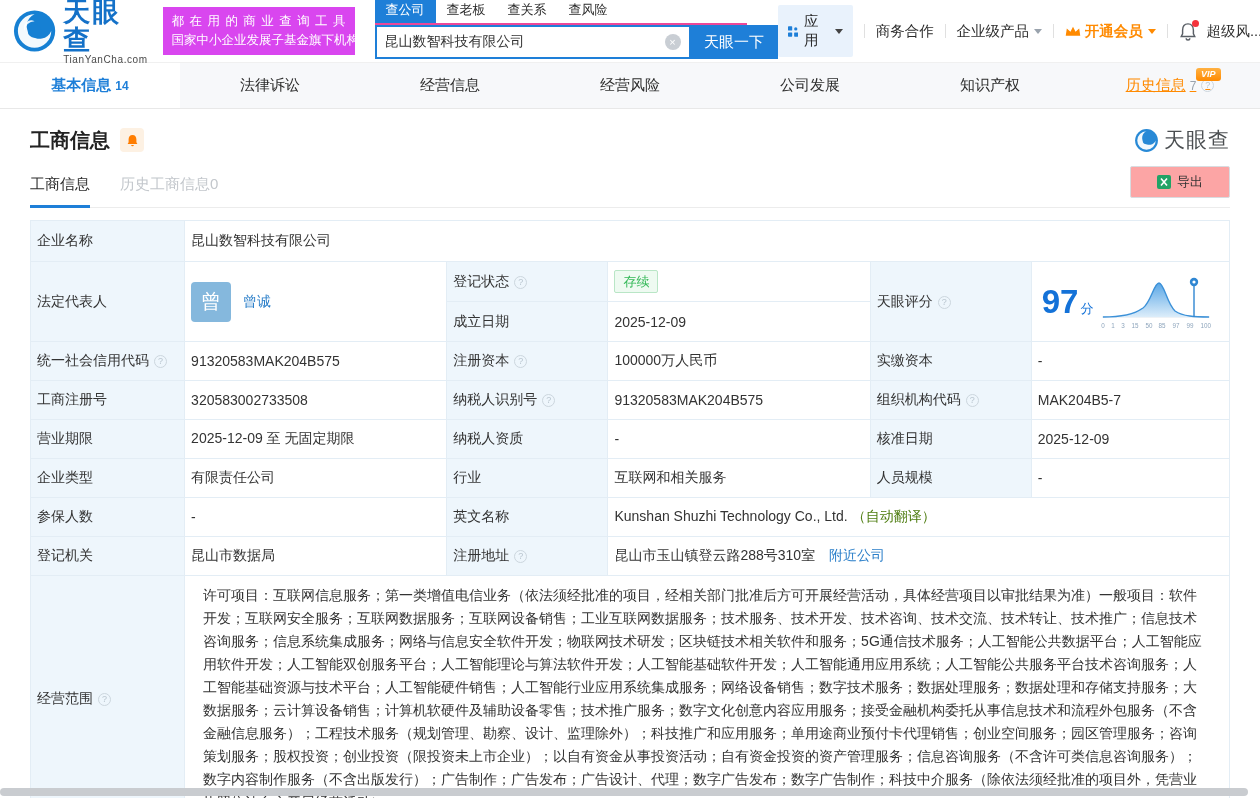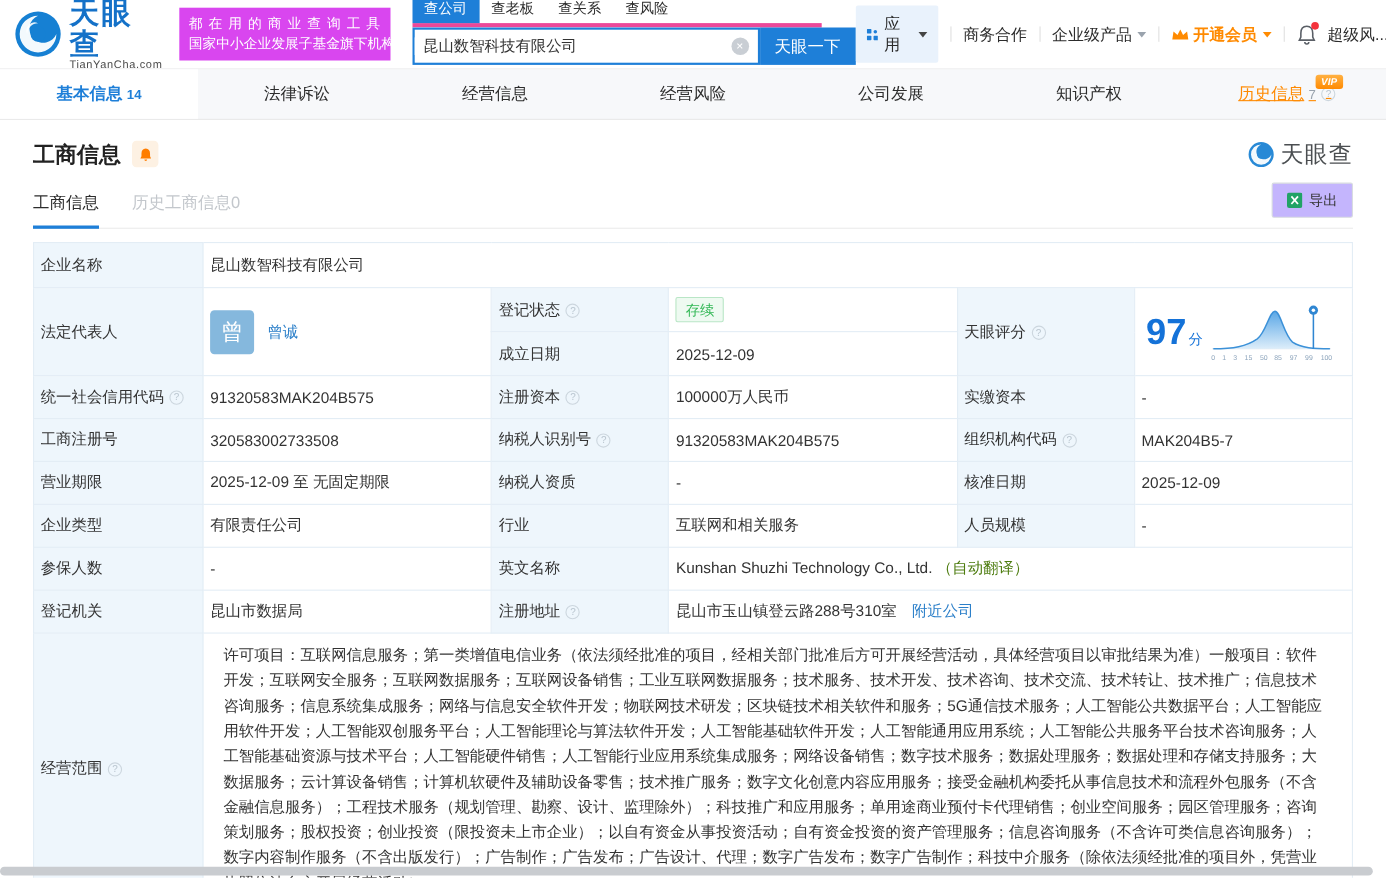--- a/index.html
+++ b/index.html
@@ -11,21 +11,21 @@
   .topbar { height:62px; display:flex; align-items:center; padding:0 10px 0 12px; }
   .logo { display:flex; align-items:center; cursor:pointer; }
   .logo-text { margin-left:6px; }
   .logo-cn { font-size:27px; font-weight:bold; color:#1471c8; letter-spacing:2px; line-height:28px; }
   .logo-en { font-size:10px; color:#4a4a4a; letter-spacing:.6px; margin-top:0px; }
   .promo { margin-left:14px; background:#d946ef; color:#fff; width:192px; padding:5px 9px; }
   .promo div { font-size:12.5px; line-height:19px; white-space:nowrap; }
   .promo .j { text-align:justify; text-align-last:justify; }
 
   .search-module { margin-left:20px; }
-  .search-tabs { display:flex; align-items:flex-end; height:22px; border-bottom:4px solid #ec4899; width:372px; }
+  .search-tabs { display:flex; align-items:flex-end; height:22px; border-bottom:2px solid #ec4899; width:372px; }
   .stab { font-size:13px; color:#2c2c2c; padding:3px 11px 4px; cursor:pointer; }
   .stab.active { background:#1e7fd8; color:#fff; }
   .search-row { display:flex; }
   .search-box { width:316px; height:34px; border:2px solid #1e7fd8; display:flex; align-items:center; background:#fff; }
   .search-box input { flex:1; border:none; outline:none; font-size:14px; padding:0 8px; color:#333;
      font-family:"Liberation Sans","DejaVu Sans",sans-serif; }
   .clear-ic { width:16px; height:16px; border-radius:50%; background:#c9ced4; color:#fff; font-size:11px;
      line-height:16px; text-align:center; margin-right:8px; cursor:pointer; }
   .search-btn { width:87px; height:34px; background:#1e7fd8; color:#fff; border:none; font-size:15px; cursor:pointer;
      font-family:"Liberation Sans","DejaVu Sans",sans-serif; }
@@ -64,21 +64,21 @@
   .section-head h2 { font-size:20px; color:#222; font-weight:bold; }
   .bell-badge { width:24px; height:24px; background:#fdf1e3; border-radius:4px; margin-left:10px;
      display:flex; align-items:center; justify-content:center; cursor:pointer; }
   .watermark { margin-left:auto; display:flex; align-items:center; gap:5px; opacity:.92; }
   .watermark .wm-text { font-size:21px; color:#3c4043; font-weight:500; letter-spacing:1px; }
 
   .subtabs-row { margin-top:12px; position:relative; border-bottom:1px solid #ececec; display:flex; align-items:flex-end; height:42px; }
   .subtab { font-size:15px; color:#2c2c2c; padding-bottom:13px; position:relative; cursor:pointer; }
   .subtab.active::after { content:""; position:absolute; left:0; right:0; bottom:-1px; height:3px; background:#1e7fd8; }
   .subtab.muted { color:#c3c7cc; margin-left:30px; }
-  .export-btn { position:absolute; right:0; bottom:9px; height:32px; padding:0 13px; background:#c4b5fd;
+  .export-btn { position:absolute; right:0; bottom:9px; height:32px; padding:0 26px; background:#fca5a5;
      border:1px solid #d8dce0; border-radius:2px; display:flex; align-items:center; gap:6px; font-size:13px;
      color:#333; cursor:pointer; font-family:"Liberation Sans","DejaVu Sans",sans-serif; }
 
   
   table.info { width:100%; border-collapse:collapse; table-layout:fixed; margin-top:12px; font-size:14px; }
   table.info td { border:1px solid #e3edf5; padding:0 6px; color:#333; }
   td.lbl { background:#eef6fc; color:#5f6b7a; }
   tr.h41 { height:41px; } tr.h40 { height:40px; } tr.h39 { height:39px; }
   .link { color:#2b7fc9; cursor:pointer; }
   .avatar-cell { display:flex; align-items:center; }

